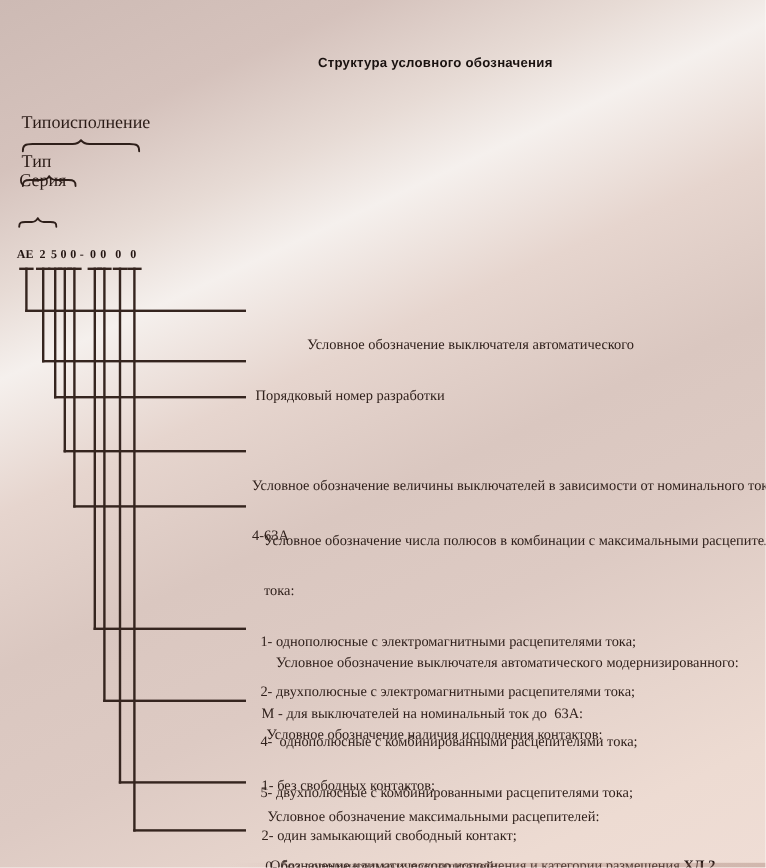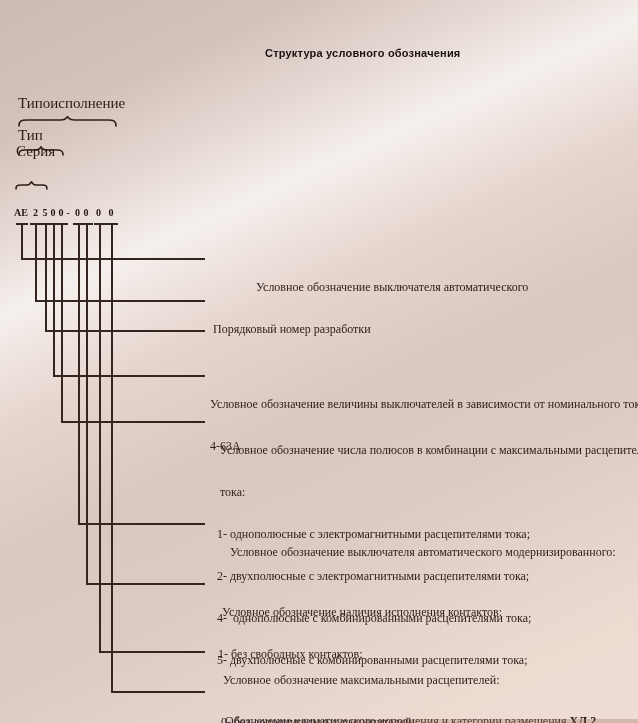--- a/index.html
+++ b/index.html
@@ -125,25 +125,27 @@
     <div style="margin-left:3px;">Условное обозначение числа полюсов в комбинации с максимальными расцепителями</div>
     <div style="margin-left:3px;">тока:</div>
     <div>1- однополюсные с электромагнитными расцепителями тока;</div>
     <div>2- двухполюсные с электромагнитными расцепителями тока;</div>
     <div>4-  однополюсные с комбинированными расцепителями тока;</div>
     <div>5- двухполюсные с комбинированными расцепителями тока;</div>
   </div>
 
   <div class="desc" style="left:218px;top:517px;">
     <div style="margin-left:12px;">Условное обозначение выключателя автоматического модернизированного:</div>
+    <div>М - для выключателей на номинальный ток до  63А:</div>
   </div>
 
   <div class="desc" style="left:218px;top:577px;">
     <div style="margin-left:4px;">Условное обозначение наличия исполнения контактов:</div>
     <div>1- без свободных контактов;</div>
+    <div>2- один замыкающий свободный контакт;</div>
     
   </div>
 
   <div class="desc" style="left:221px;top:645px;">
     <div style="margin-left:2px;">Условное обозначение максимальными расцепителей:</div>
     <div>0- без дополнительных расцепителей:</div>
   </div>
 
   <div class="desc" style="left:225px;top:686px;">
     <div><span>Обозначение климатического исполнения и категории размещения</span> <b>ХЛ 2</b></div>

